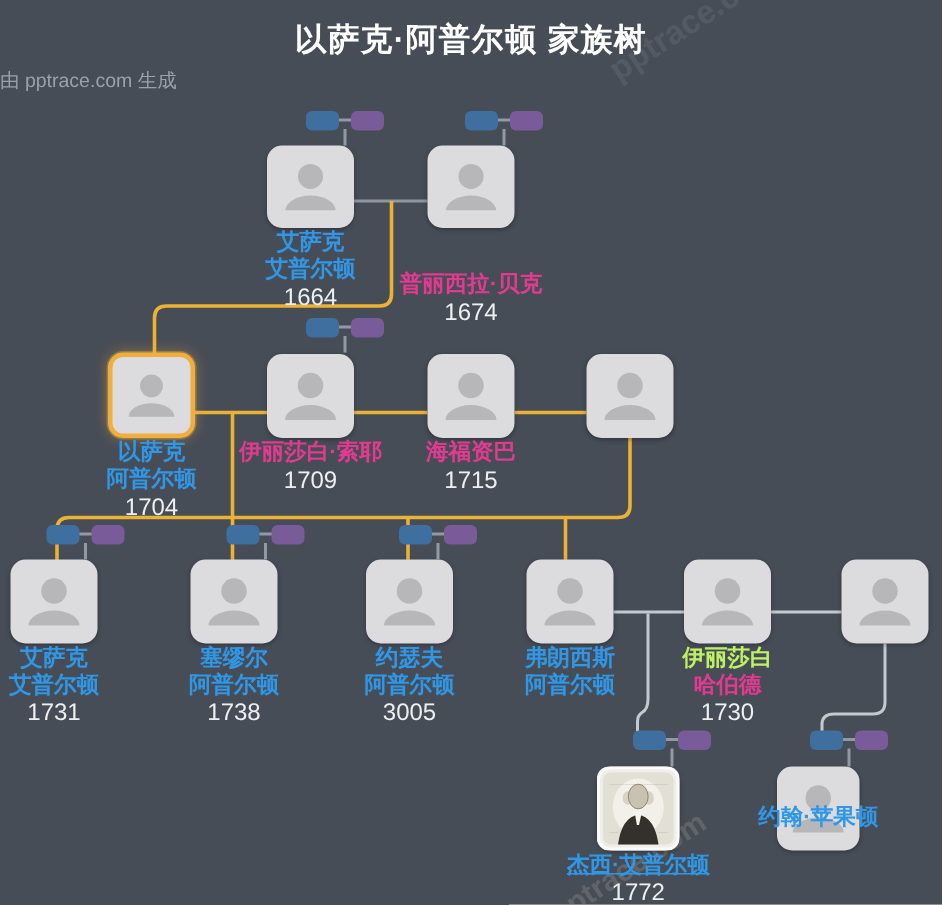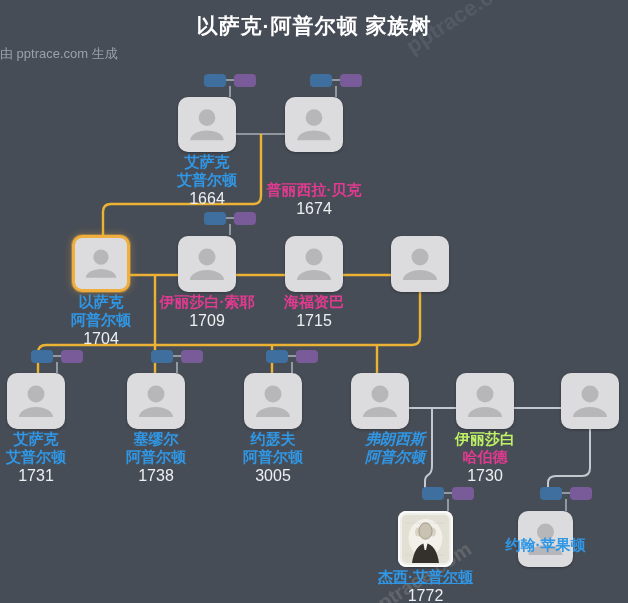--- a/index.html
+++ b/index.html
@@ -166,21 +166,21 @@
           <div class="yr">3005</div>
         </div>
       </div>
       <div class="person">
         <div class="card" style="left: 351px; top: 373px; width: 58px; height: 56px;">
           <svg viewBox="0 0 58 56">
   <circle cx="29" cy="21" r="8.5" fill="#b7b7b9"></circle>
   <path d="M12 44 A17 10 0 0 1 46 44 Z" fill="#b7b7b9"></path>
           </svg>
         </div>
-        <div class="label" style="left: 320px; top: 430px; font-style: italic;">
+        <div class="label" style="left: 305px; top: 430px;">
           <div class="nm" style="color: rgb(47, 151, 229);">弗朗西斯</div>
           <div class="nm" style="color: rgb(47, 151, 229);">阿普尔顿</div>
         </div>
       </div>
       <div class="person">
         <div class="card" style="left: 456px; top: 373px; width: 58px; height: 56px;">
           <svg viewBox="0 0 58 56">
   <circle cx="29" cy="21" r="8.5" fill="#b7b7b9"></circle>
   <path d="M12 44 A17 10 0 0 1 46 44 Z" fill="#b7b7b9"></path>
           </svg>

